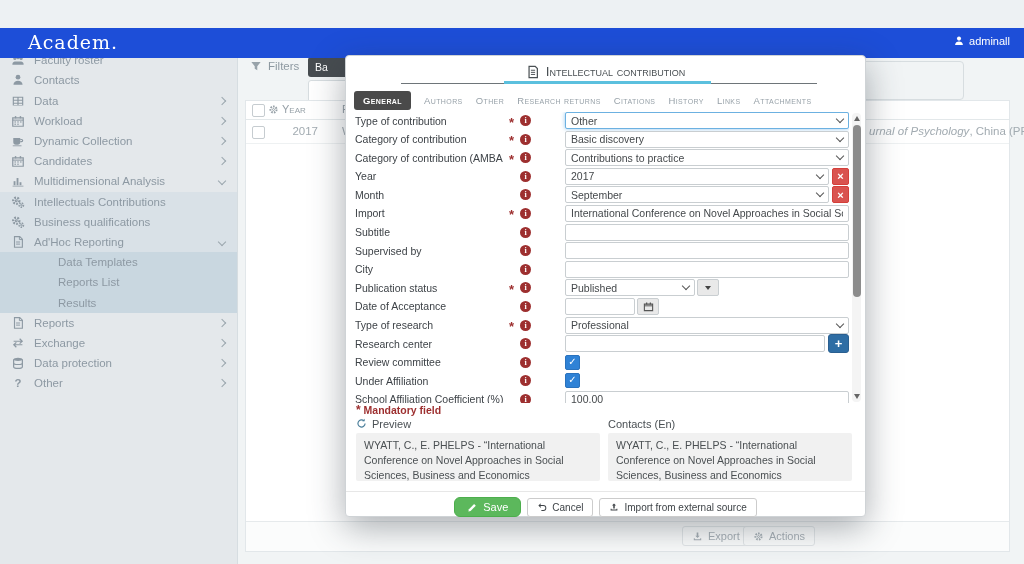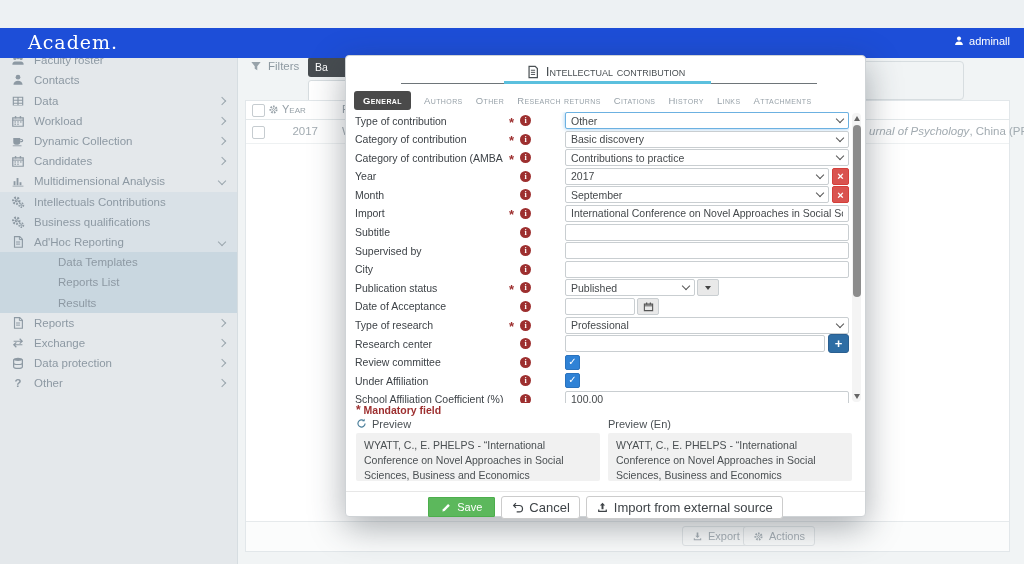--- a/index.html
+++ b/index.html
@@ -115,23 +115,23 @@
   .mandatory{position:absolute;left:10px;top:347px;font-size:10.5px;font-weight:bold;color:#9d2f2f;text-align:center;}
   .mandatory .star{font-size:12px;}
   .previews{position:absolute;left:10px;top:361px;right:13px;display:flex;gap:8px;}
   .pv-col{flex:1;min-width:0;}
   .pv-label{display:flex;align-items:center;gap:5px;font-size:11px;color:#4a5054;margin-bottom:3px;height:13px;}
   .pv-label .icon{font-size:11px;color:#4a7e9a;cursor:pointer;}
   .pv-box{background:#f1f1f1;border-radius:2px;padding:5px 8px;font-size:10.5px;color:#4a4f52;
           line-height:1.42;height:48px;box-sizing:border-box;overflow:hidden;}
   .modal-footer{position:absolute;left:0;right:0;top:435px;height:26px;border-top:1px solid #e7e7e7;
                 display:flex;justify-content:center;align-items:center;gap:6px;padding-top:2px;}
-  .save-btn{background:#5cb85c;border:1px solid #4cae4c;color:#fff;border-radius:1px;font-size:11px;
+  .save-btn{background:#5cb85c;border:1px solid #4cae4c;color:#fff;border-radius:6px;font-size:11px;
             padding:3px 12px;display:flex;align-items:center;gap:5px;font-family:inherit;cursor:pointer;}
-  .plain-btn{background:#fff;border:1px solid #ccc;border-radius:3px;color:#3e4347;font-size:13px;
+  .plain-btn{background:#fff;border:1px solid #ccc;border-radius:3px;color:#3e4347;font-size:10px;
              padding:3px 9px;display:flex;align-items:center;gap:5px;font-family:inherit;cursor:pointer;}
   .icon svg{display:block;}
   .icon{display:inline-flex;align-items:center;justify-content:center;}
 </style>
 </head>
 <body>
 
 <header class="topbar">
   <div class="logo">Academ.</div>
   <div class="userbox">
@@ -638,21 +638,21 @@
               <path d="M13.2 8a5.2 5.2 0 1 1-1.6-3.8" fill="none" stroke="currentColor" stroke-width="1.7"></path>
               <path d="M12.6 1.2v3.6H9z"></path>
             </svg>
           </span>
         <span>Preview</span>
       </div>
       <div class="pv-box" id="pv-fr"><span>WYATT, C., E. PHELPS - “International Conference on Novel Approaches in Social Sciences, Business and Economics (Conference)” - 2017, </span></div>
     </div>
     <div class="pv-col">
       <div class="pv-label">
-        <span>Preview (En)</span>
+        <span>Contacts (En)</span>
       </div>
       <div class="pv-box" id="pv-en"><span>WYATT, C., E. PHELPS - “International Conference on Novel Approaches in Social Sciences, Business and Economics (Conference)” - 2017, </span></div>
     </div>
   </div>
   <div class="modal-footer">
     <button class="save-btn">
       <span class="icon" id="pencil-icon">
           <svg width="1em" height="1em" viewBox="0 0 16 16" fill="currentColor">
             <path d="M2 13.8l.8-3.2 7.6-7.6 2.4 2.4-7.6 7.6z"></path>
           </svg>

